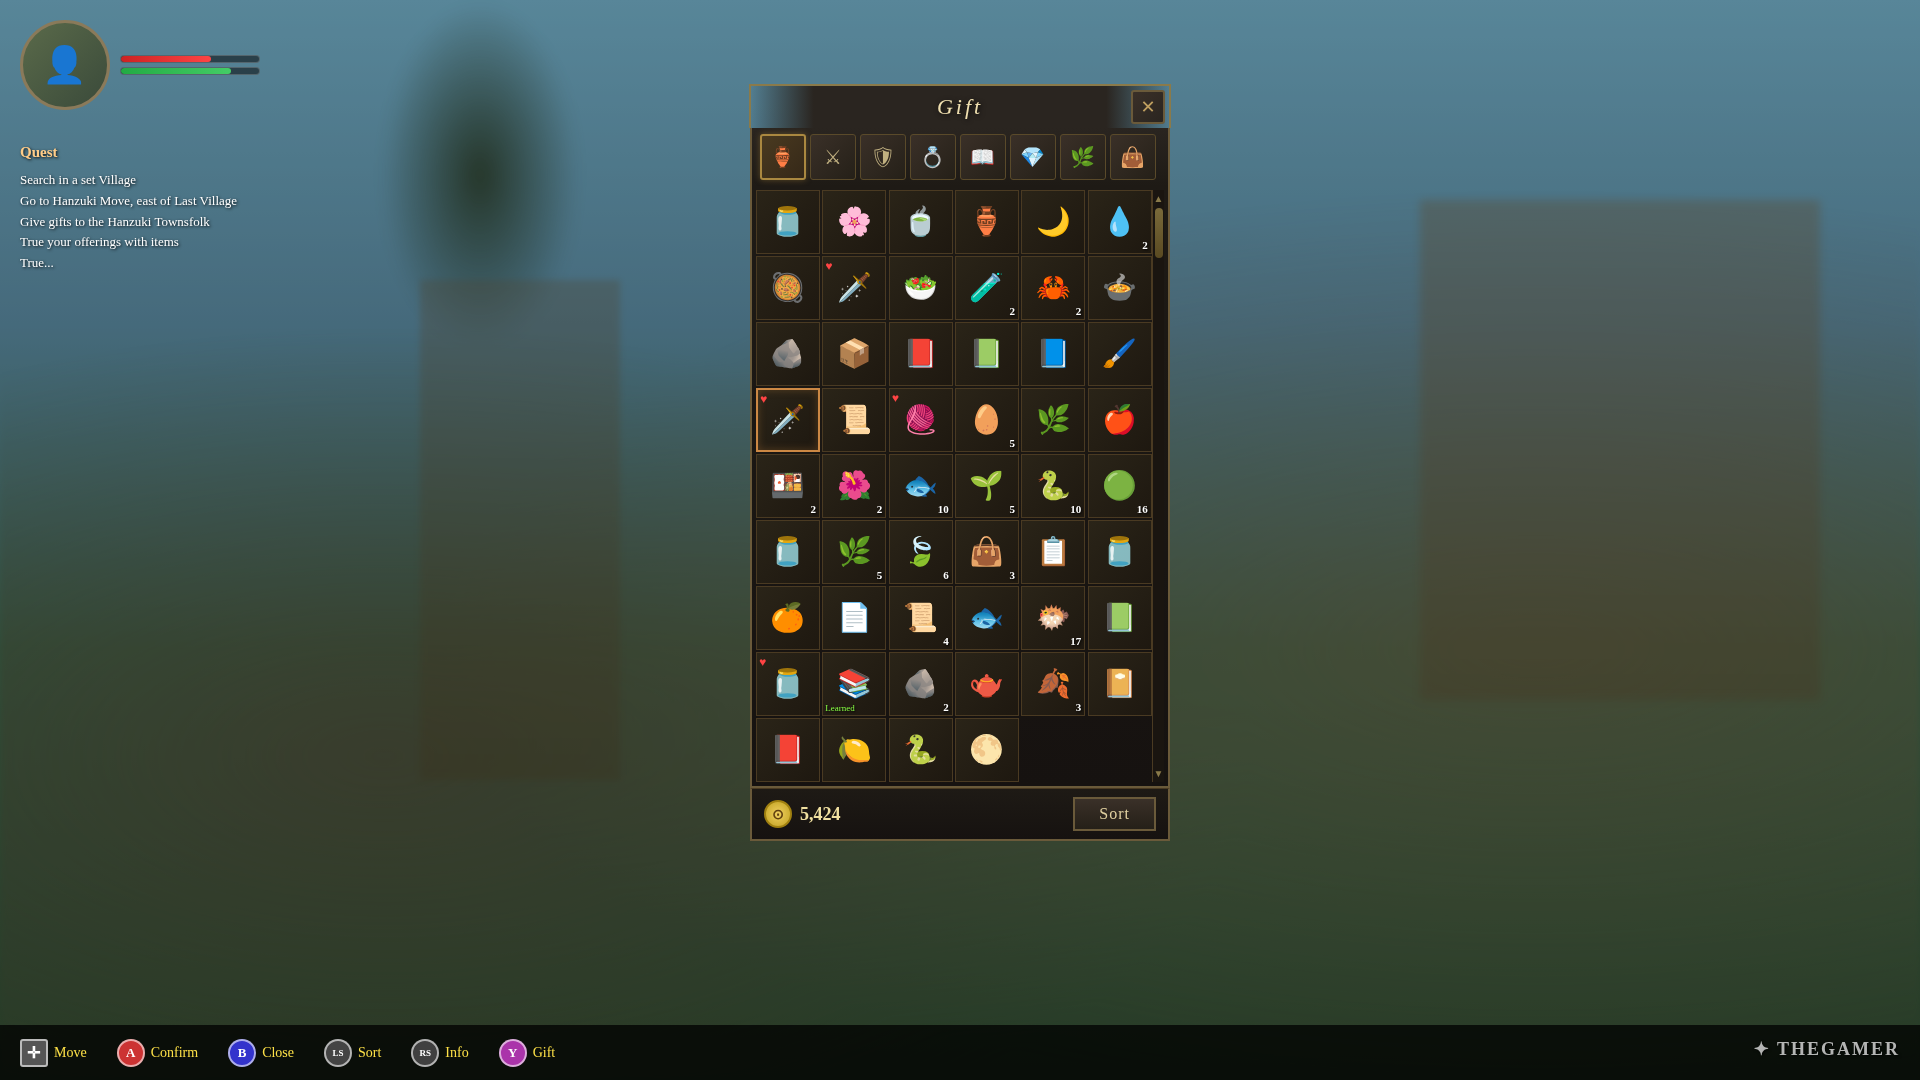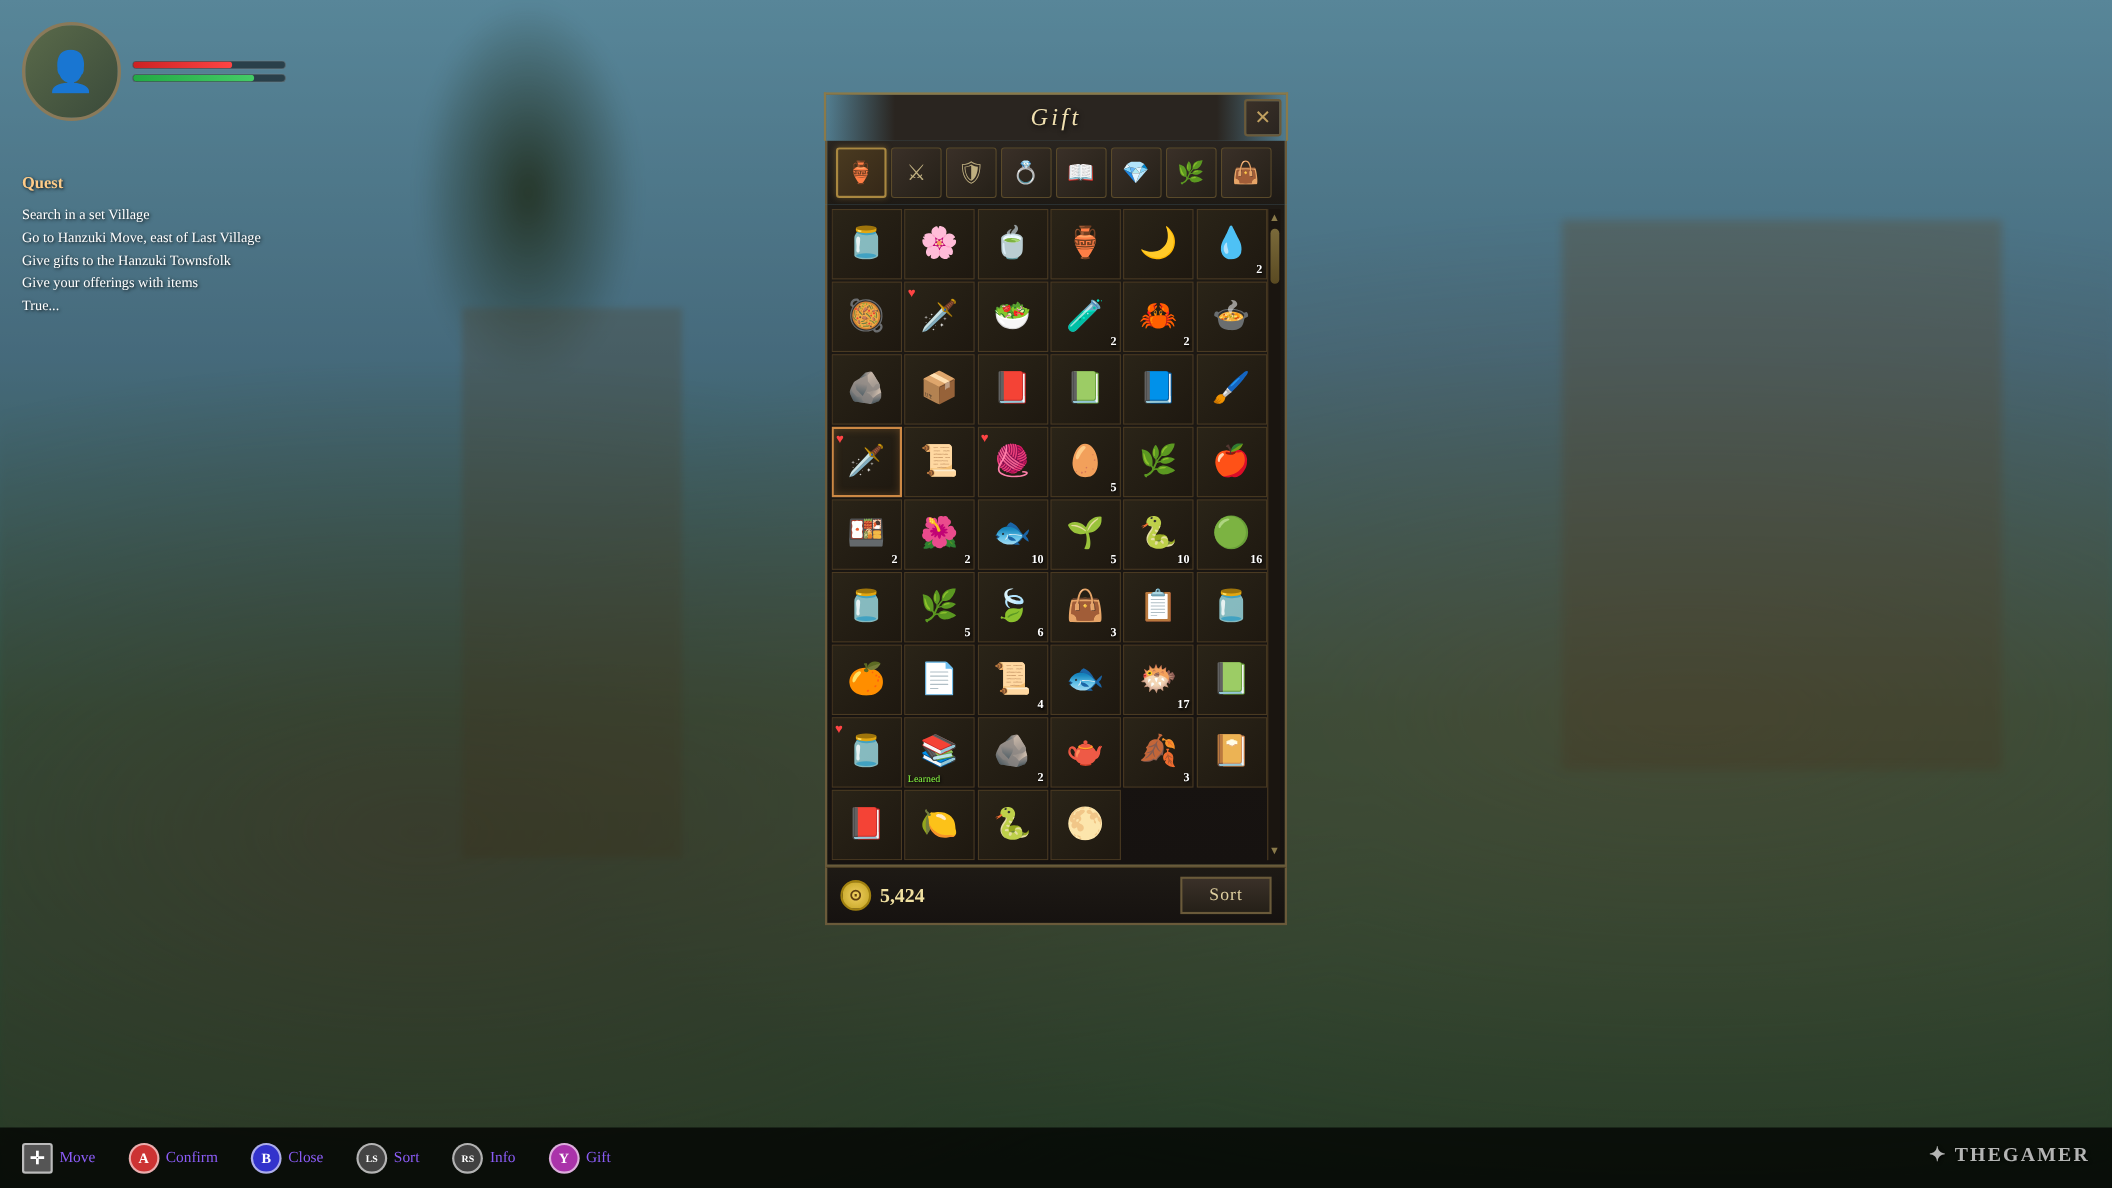--- a/index.html
+++ b/index.html
@@ -95,21 +95,20 @@
     
     .quest-panel {
       position: absolute;
       top: 140px;
       left: 20px;
       color: #fff;
       font-size: 13px;
       max-width: 280px;
       text-shadow: 1px 1px 3px rgba(0,0,0,0.9);
       line-height: 1.6;
-      margin-top: 15px;
     }
 
     .quest-title {
       color: #ffcc88;
       font-size: 15px;
       font-weight: bold;
       margin-bottom: 6px;
     }
 
     
@@ -372,21 +371,21 @@
     }
 
     .ctrl-btn.a-btn { background: #cc3333; }
     .ctrl-btn.b-btn { background: #3333cc; }
     .ctrl-btn.ls-btn { background: #444; font-size: 9px; border-radius: 50%; }
     .ctrl-btn.rs-btn { background: #404040; font-size: 9px; border-radius: 50%; }
     .ctrl-btn.y-btn { background: #aa33aa; }
 
     .ctrl-label {
       font-size: 14px;
-      color: #8b5cf6;
+      color: #fde047;
     }
 
     
     .tree-left {
       position: absolute;
       top: 0;
       left: 380px;
       width: 200px;
       height: 350px;
       background: radial-gradient(ellipse, #2a3a1a 0%, transparent 70%);
@@ -490,21 +489,21 @@
       </div>
     </div>
   </div>
 </div>
 
 <div class="quest-panel">
   <div class="quest-title">Quest</div>
   <div>Search in a set Village</div>
   <div>Go to Hanzuki Move, east of Last Village</div>
   <div>Give gifts to the Hanzuki Townsfolk</div>
-  <div>Give your offerings with items</div>
+  <div>True your offerings with items</div>
   <div>True...</div>
 </div>
 
 <div class="dialog">
 
   <div class="dialog-title-bar">
     <div class="dialog-title-bg">
       <span class="dialog-title-text">Gift</span>
       <div class="close-btn">✕</div>
     </div>

